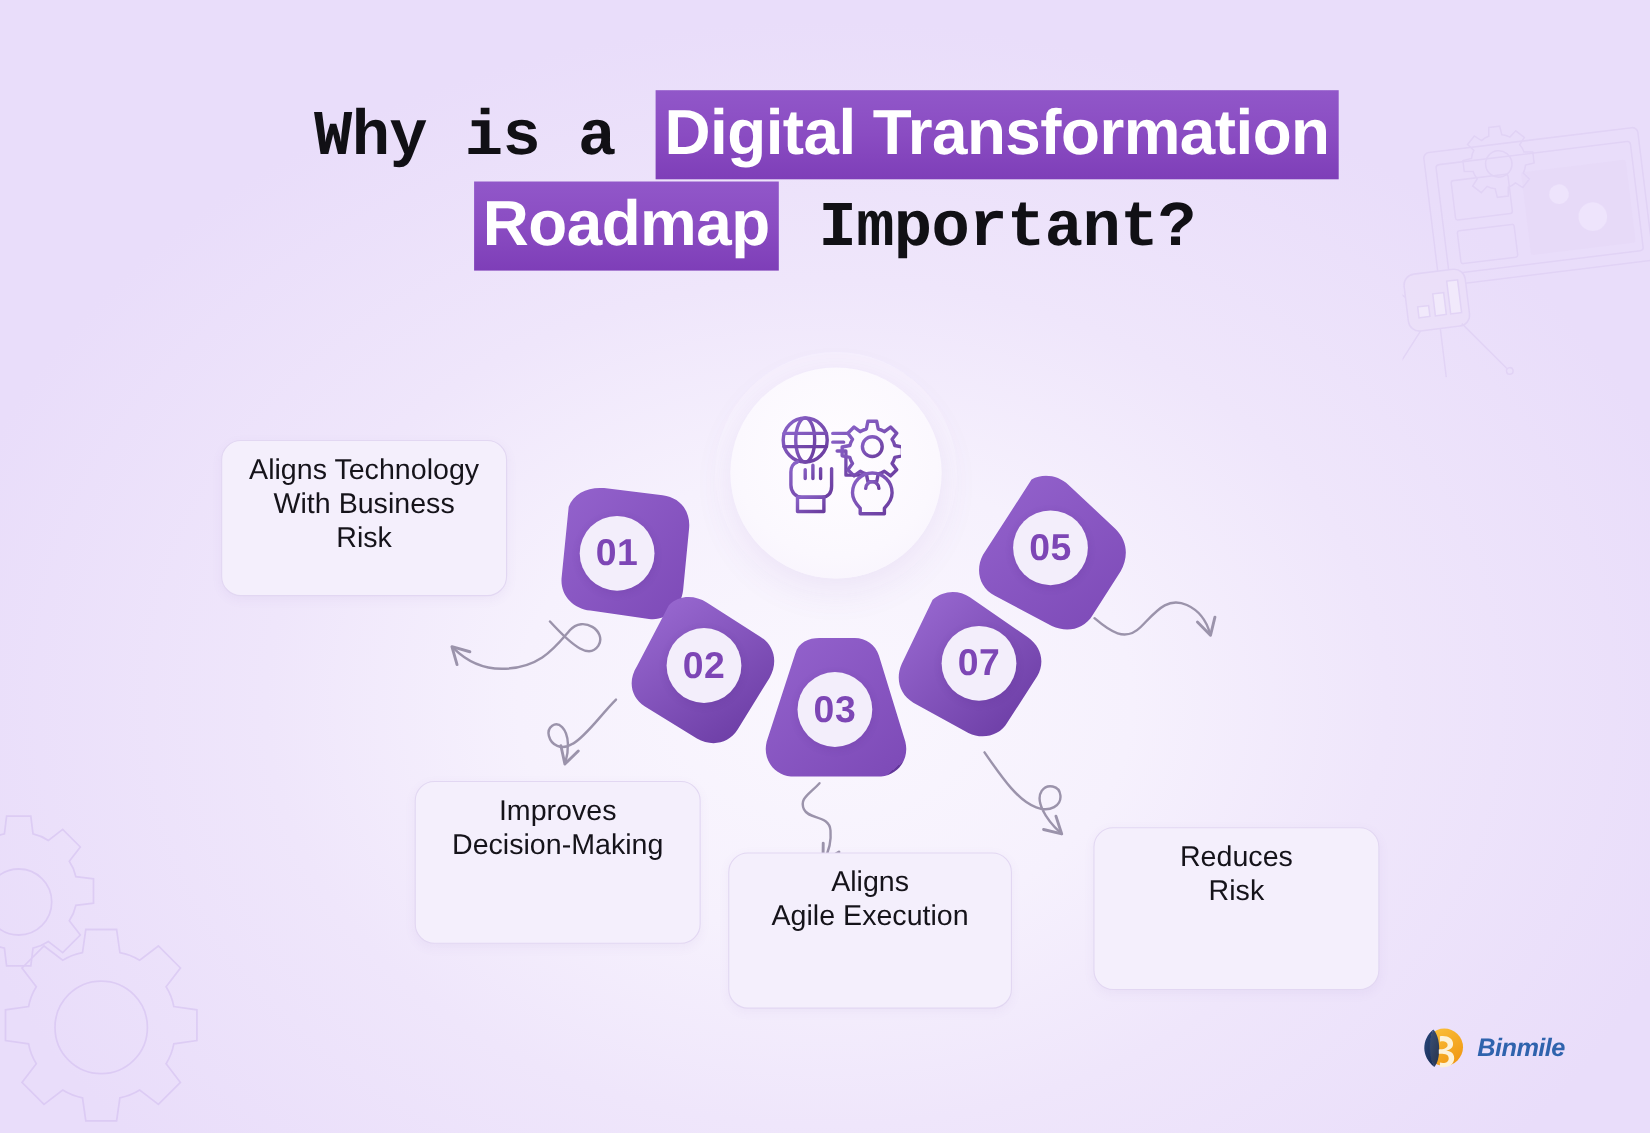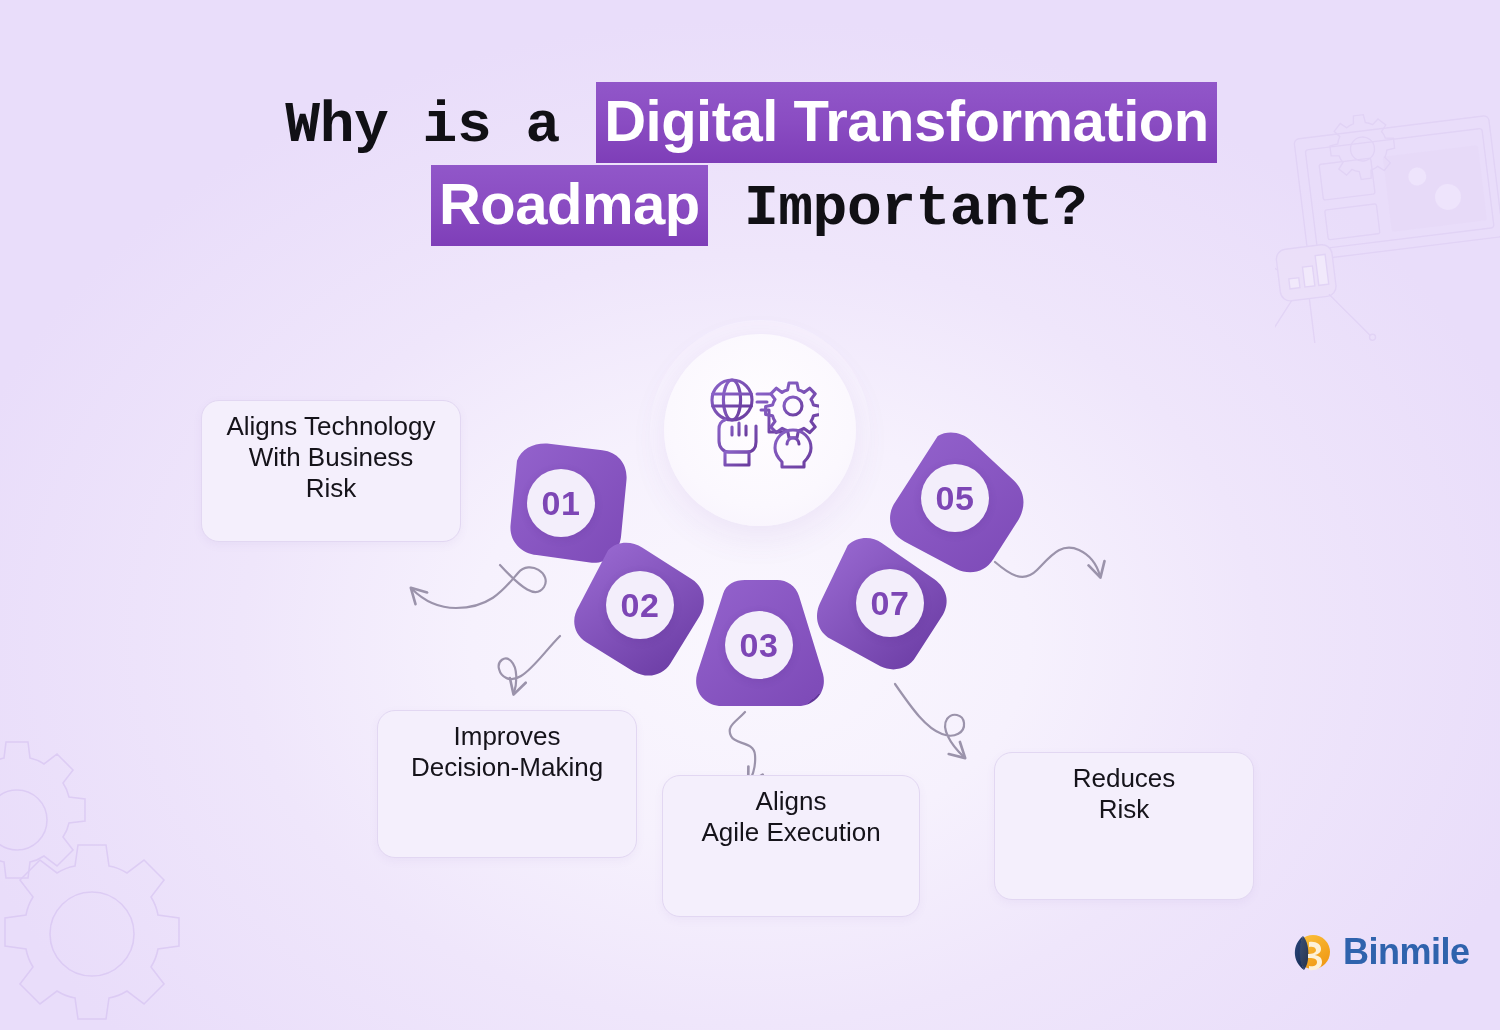--- a/index.html
+++ b/index.html
@@ -88,22 +88,22 @@
 
   
   #arrows{position:absolute;left:0;top:0;width:1500px;height:1030px;pointer-events:none;}
 
   
   #logo{
     position:absolute;left:1288px;top:928px;height:48px;
     display:flex;align-items:center;gap:9px;
   }
   #logo .logotext{
-    font-size:36px;font-weight:700;letter-spacing:-0.5px;
-    color:#2f63ad;font-family:"Liberation Sans", sans-serif;
+    font-size:23px;font-weight:700;letter-spacing:-0.5px;
+    color:#2f63ad;font-family:"Liberation Sans", sans-serif;font-style:italic;
   }
 </style>
 </head>
 <body>
 
 <div id="canvas">
 
   <svg class="deco" id="deco-gears" width="300" height="330" viewBox="0 0 300 330" fill="none">
     <g stroke="#d2bdf0" stroke-width="1.6" fill="none">
       <path d="M58 7 l22 0 2 16 a40 40 0 0 1 14 6 l13-10 16 16 -10 13 a40 40 0 0 1 6 14 l16 2 0 22 -16 2 a40 40 0 0 1-6 14 l10 13 -16 16 -13-10 a40 40 0 0 1-14 6 l-2 16 -22 0 -2-16 a40 40 0 0 1-14-6 l-13 10 -16-16 10-13 a40 40 0 0 1-6-14 l-16-2 0-22 16-2 a40 40 0 0 1 6-14 l-10-13 16-16 13 10 a40 40 0 0 1 14-6 z"></path>

